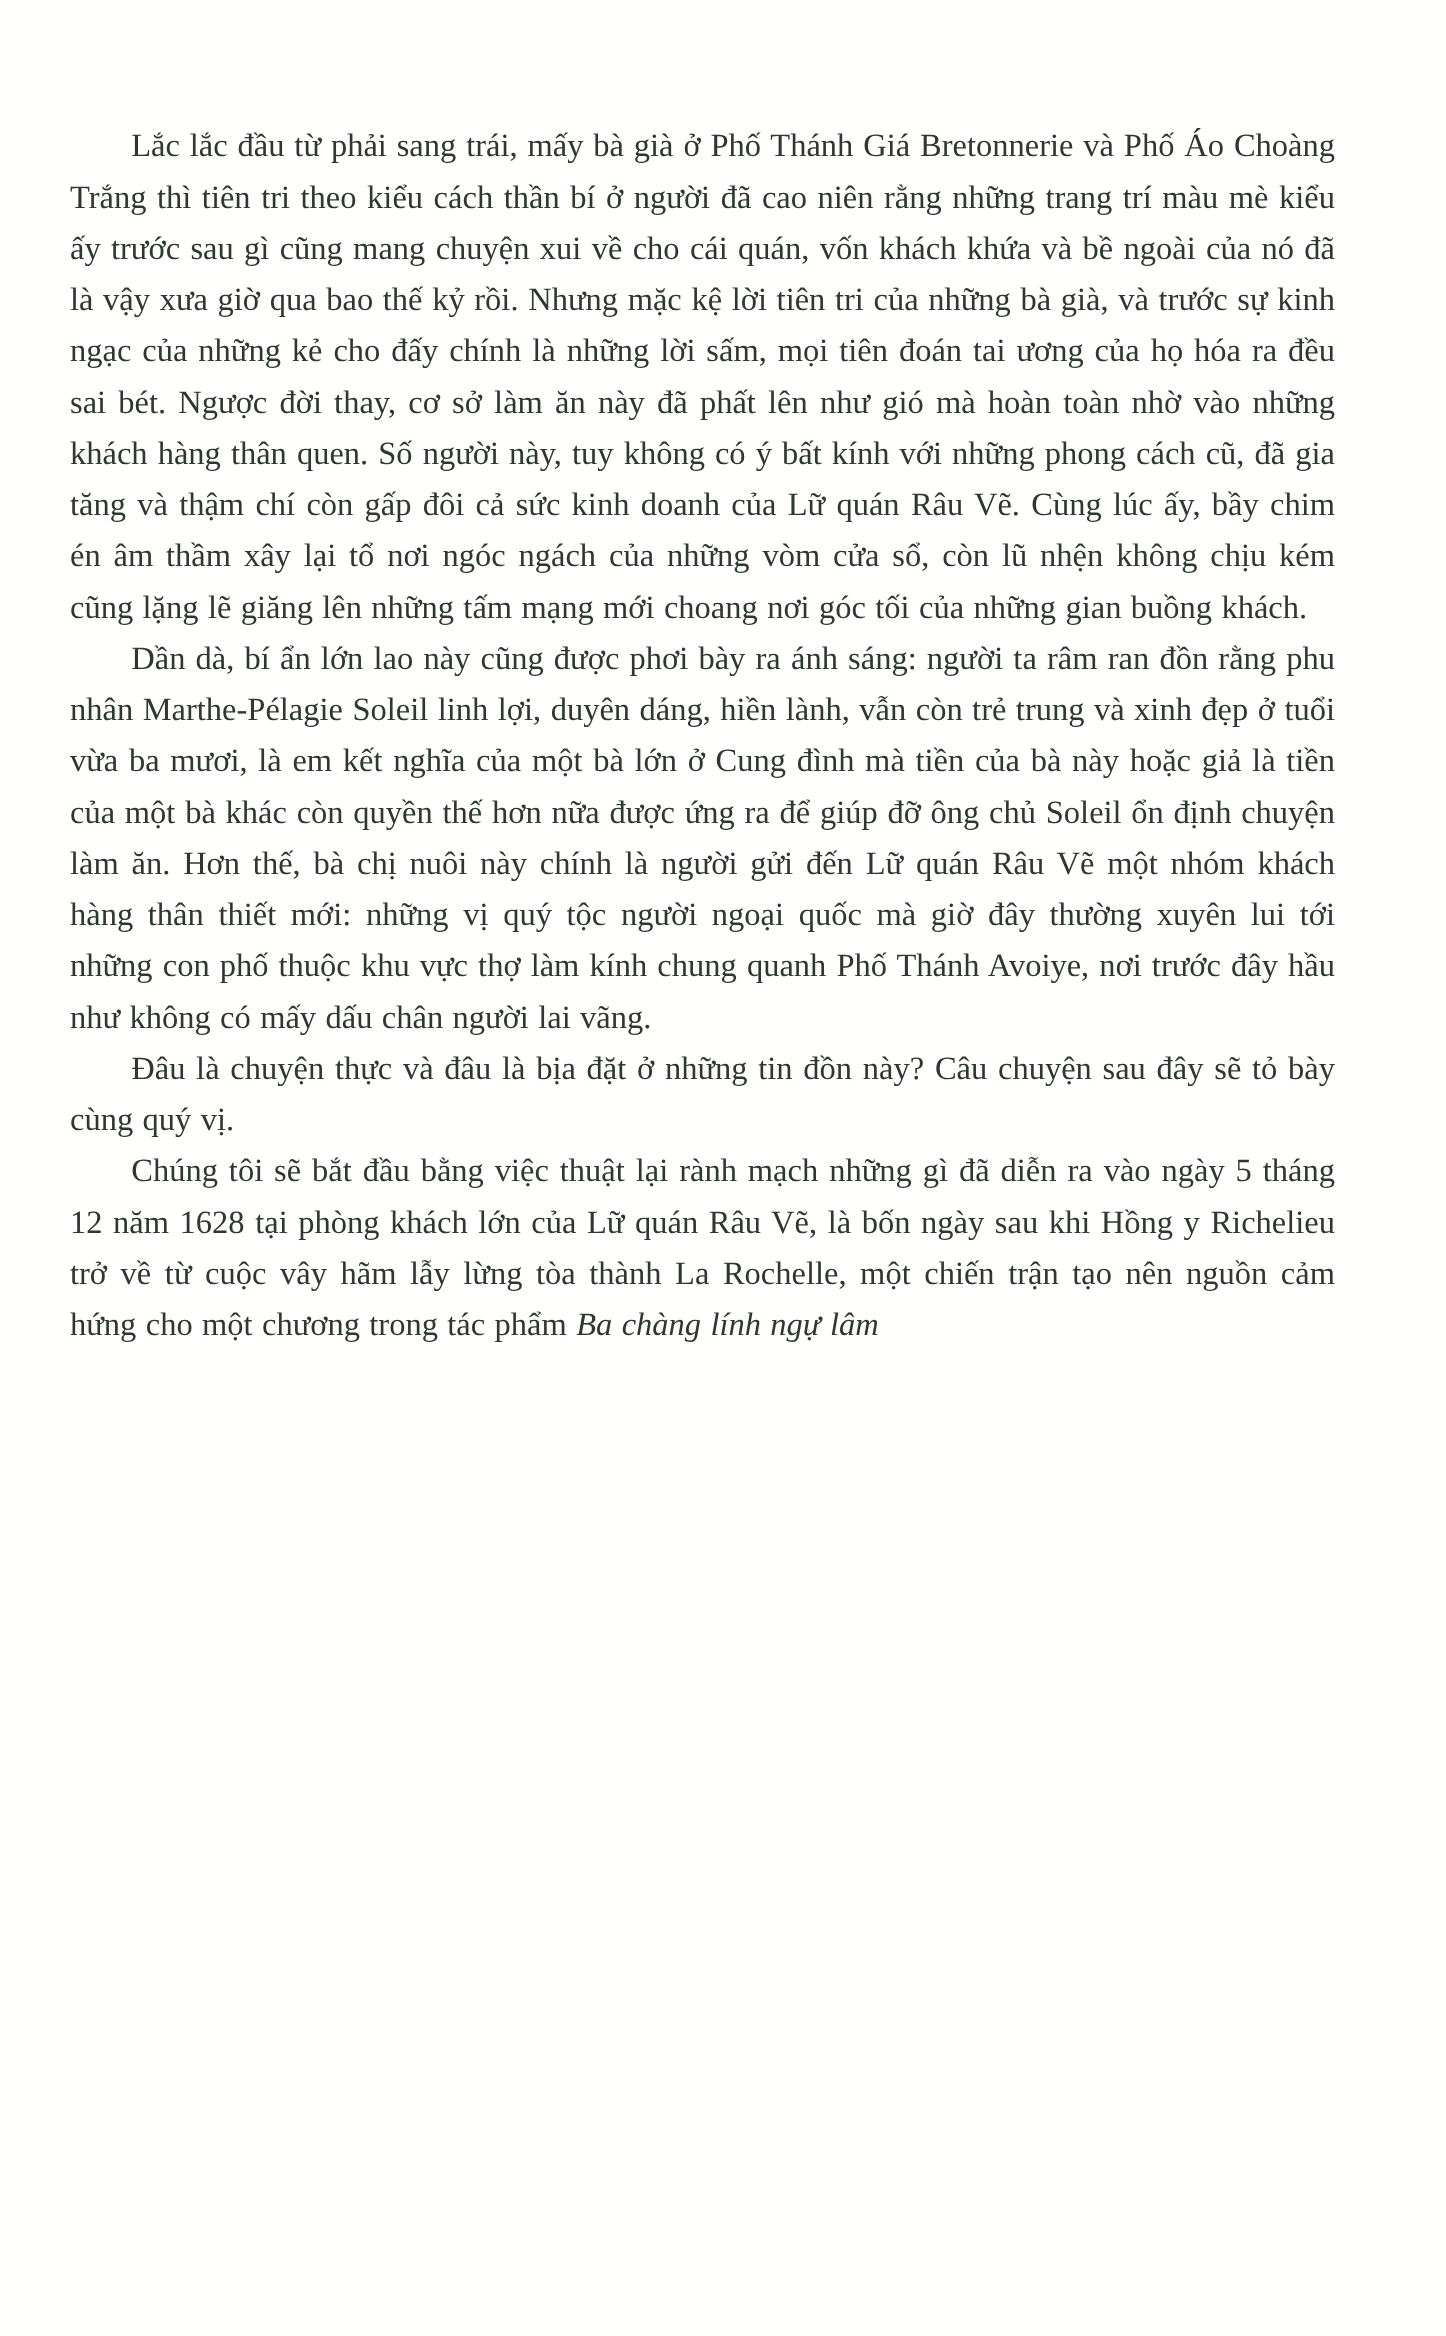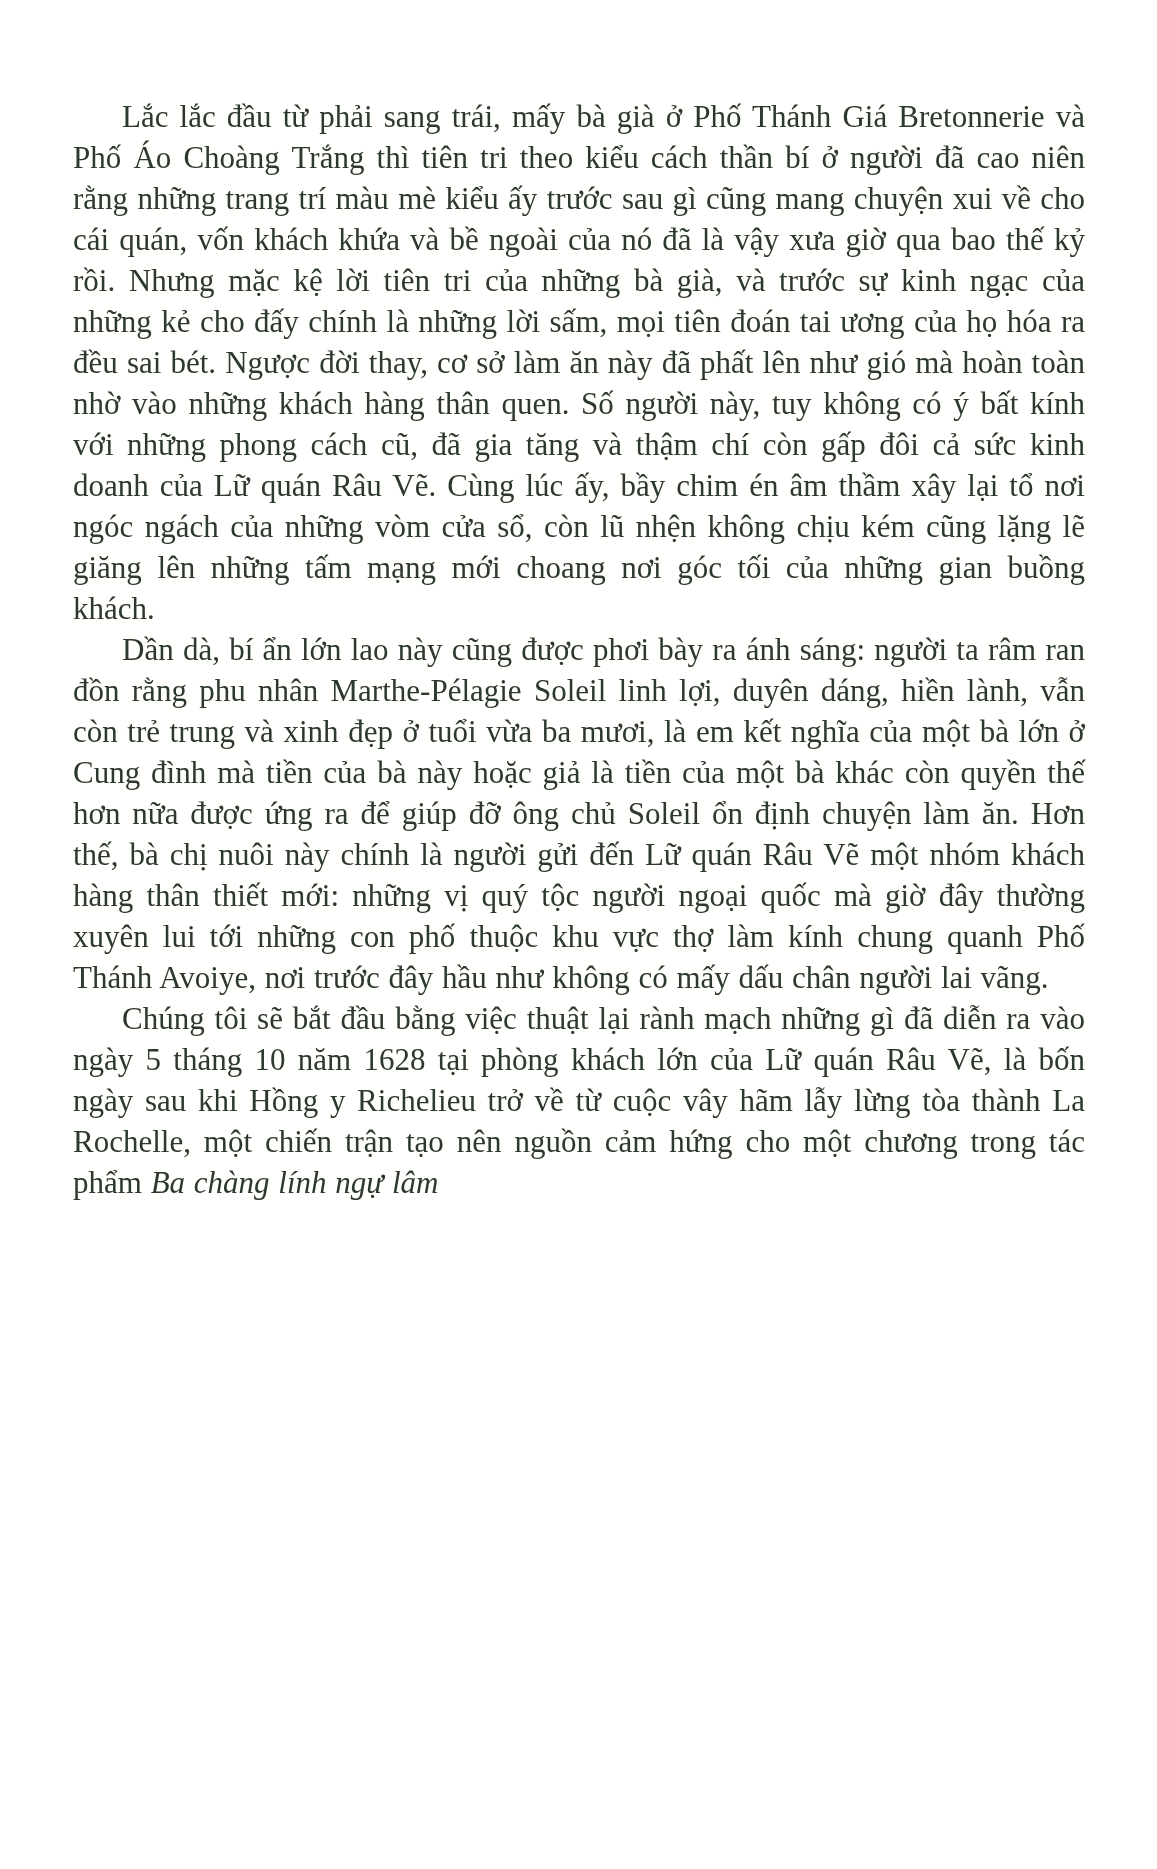--- a/index.html
+++ b/index.html
@@ -14,23 +14,23 @@
     margin: 0 auto;
     background: #fffffe;
     font-family: "Liberation Serif", serif;
     color: #2d382e;
     box-sizing: border-box;
     overflow: hidden;
   }
   .text-block {
     position: absolute;
     top: 96px;
-    left: 73px;
+    left: 56px;
     width: 1012px;
-    font-size: 31px;
+    font-size: 26px;
     line-height: 41px;
     text-align: justify;
     text-justify: inter-word;
   }
   .para {
     margin: 0;
     text-indent: 49px;
     word-spacing: 1px;
   }
   .para i {
@@ -55,17 +55,18 @@
 </style>
 </head>
 <body>
 
 <div class="page">
 
   <div class="text-block">
 
   <p class="para"><span>Lắc lắc đầu từ phải sang trái, mấy bà già ở Phố Thánh Giá Bretonnerie và Phố Áo Choàng Trắng thì tiên tri theo kiểu cách thần bí ở người đã cao niên rằng những trang trí màu mè kiểu ấy trước sau gì cũng mang chuyện xui về cho cái quán, vốn khách khứa và bề ngoài của nó đã là vậy xưa giờ qua bao thế kỷ rồi. Nhưng mặc kệ lời tiên tri của những bà già, và trước sự kinh ngạc của những kẻ cho đấy chính là những lời sấm, mọi tiên đoán tai ương của họ hóa ra đều sai bét. Ngược đời thay, cơ sở làm ăn này đã phất lên như gió mà hoàn toàn nhờ vào những khách hàng thân quen. Số người này, tuy không có ý bất kính với những phong cách cũ, đã gia tăng và thậm chí còn gấp đôi cả sức kinh doanh của Lữ quán Râu Vẽ. Cùng lúc ấy, bầy chim én âm thầm xây lại tổ nơi ngóc ngách của những vòm cửa sổ, còn lũ nhện không chịu kém cũng lặng lẽ giăng lên những tấm mạng mới choang nơi góc tối của những gian buồng khách.</span></p>
       <p class="para"><span>Dần dà, bí ẩn lớn lao này cũng được phơi bày ra ánh sáng: người ta râm ran đồn rằng phu nhân Marthe-Pélagie Soleil linh lợi, duyên dáng, hiền lành, vẫn còn trẻ trung và xinh đẹp ở tuổi vừa ba mươi, là em kết nghĩa của một bà lớn ở Cung đình mà tiền của bà này hoặc giả là tiền của một bà khác còn quyền thế hơn nữa được ứng ra để giúp đỡ ông chủ Soleil ổn định chuyện làm ăn. Hơn thế, bà chị nuôi này chính là người gửi đến Lữ quán Râu Vẽ một nhóm khách hàng thân thiết mới: những vị quý tộc người ngoại quốc mà giờ đây thường xuyên lui tới những con phố thuộc khu vực thợ làm kính chung quanh Phố Thánh Avoiye, nơi trước đây hầu như không có mấy dấu chân người lai vãng.</span></p>
-      <p class="para"><span>Chúng tôi sẽ bắt đầu bằng việc thuật lại rành mạch những gì đã diễn ra vào ngày 5 tháng 10 năm 1628 tại phòng khách lớn của Lữ quán Râu Vẽ, là bốn ngày sau khi Hồng y Richelieu trở về từ cuộc vây hãm lẫy lừng tòa thành La Rochelle, một chiến trận tạo nên nguồn cảm hứng cho một chương trong tác phẩm</span> <i>Ba chàng lính ngự lâm</i></p>
+      <p class="para"><span>Đâu là chuyện thực và đâu là bịa đặt ở những tin đồn này? Câu chuyện sau đây sẽ tỏ bày cùng quý vị.</span></p>
+      <p class="para"><span>Chúng tôi sẽ bắt đầu bằng việc thuật lại rành mạch những gì đã diễn ra vào ngày 5 tháng 12 năm 1628 tại phòng khách lớn của Lữ quán Râu Vẽ, là bốn ngày sau khi Hồng y Richelieu trở về từ cuộc vây hãm lẫy lừng tòa thành La Rochelle, một chiến trận tạo nên nguồn cảm hứng cho một chương trong tác phẩm</span> <i>Ba chàng lính ngự lâm</i></p>
     </div>
 
 
 </div>
 
 </body></html>

